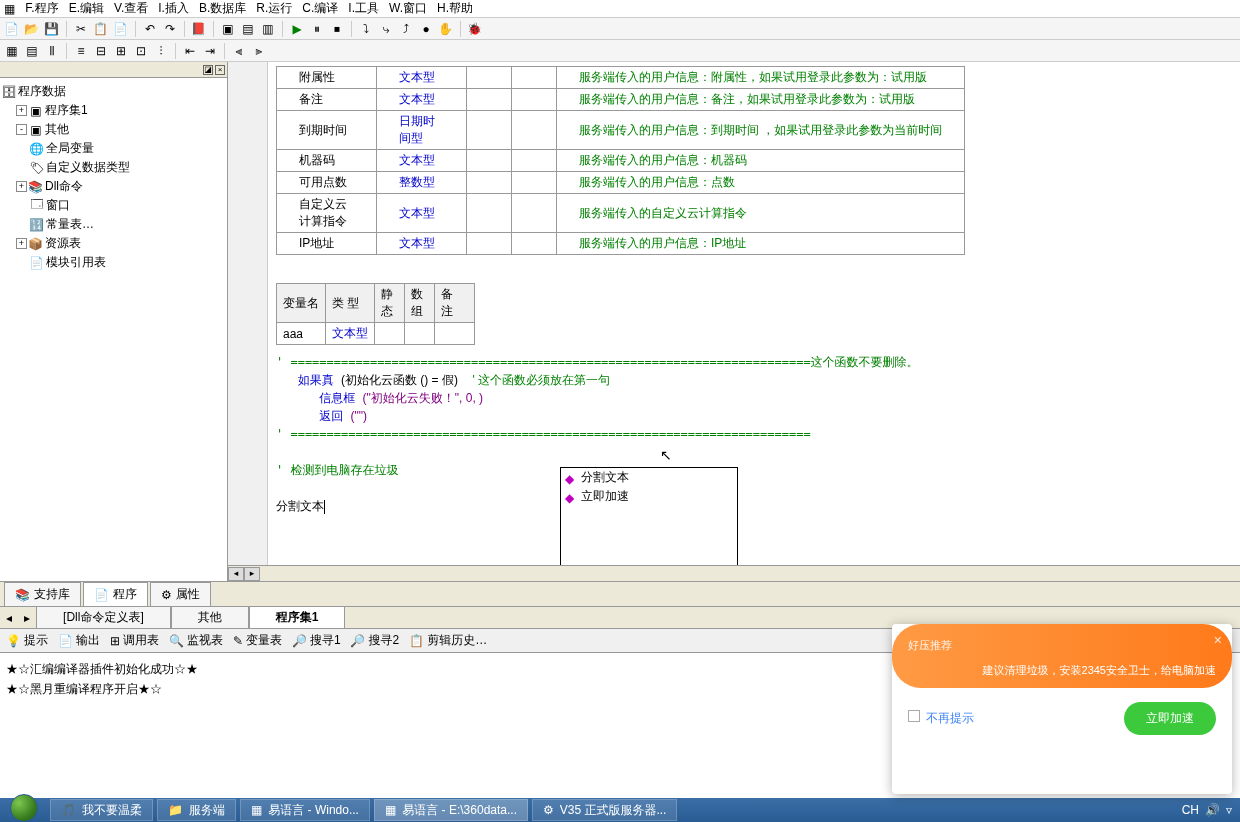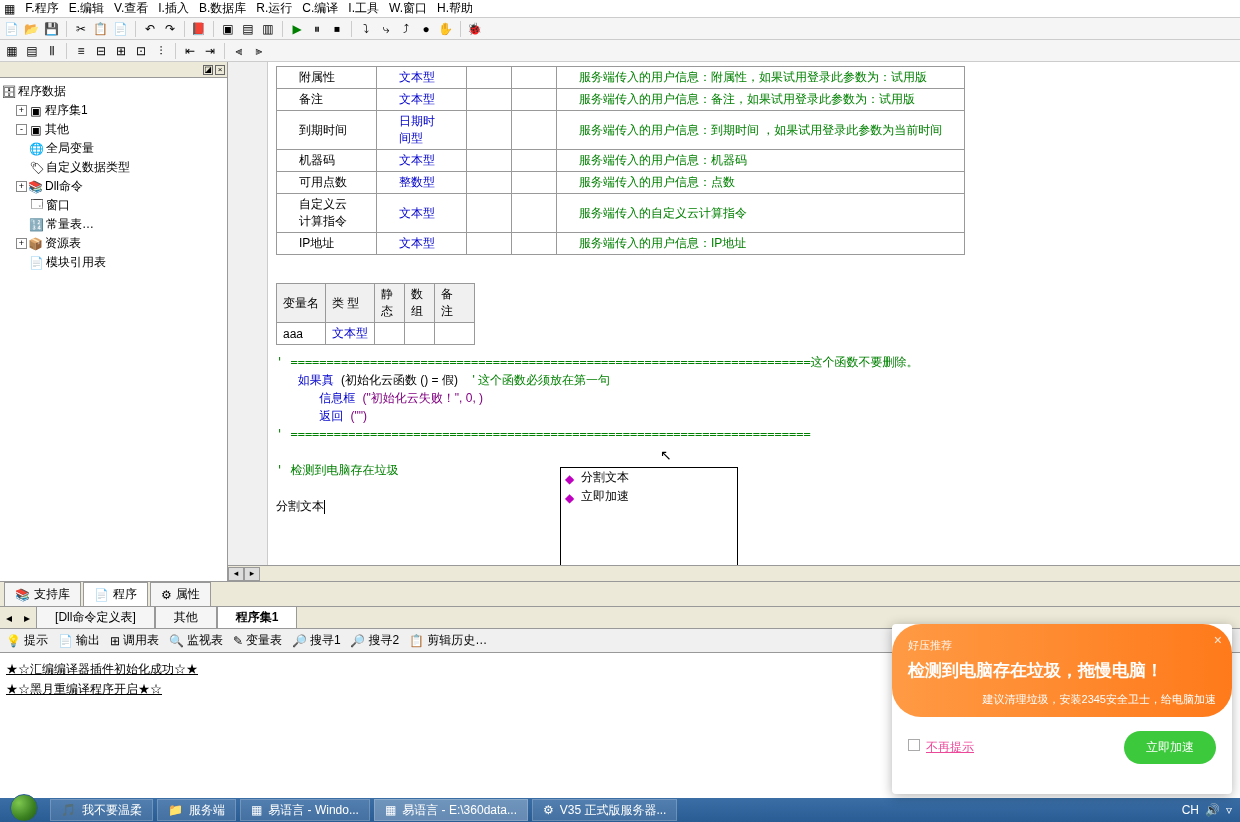--- a/index.html
+++ b/index.html
@@ -50,36 +50,36 @@
 .autocomplete { position: absolute; left: 292px; top: 405px; width: 178px; height: 150px; background: #fff; border: 1px solid #000; z-index: 5; }
 .ac-item { display: flex; align-items: center; gap: 4px; padding: 1px 4px; }
 .ac-icon { width: 12px; height: 12px; }
 
 .bottom-tabs { height: 25px; display: flex; align-items: flex-end; padding: 0 4px; border-top: 1px solid #999; background: #ece9d8; }
 .bottom-tab { padding: 3px 10px; border: 1px solid #999; border-bottom: none; margin-right: 2px; background: #f5f5f5; display: flex; align-items: center; gap: 4px; cursor: default; }
 .bottom-tab.active { background: #fff; }
 
 .editor-tabs { height: 22px; display: flex; align-items: center; border-top: 1px solid #999; background: #ece9d8; }
 .editor-tabs .scroll-btn { padding: 0 6px; }
-.editor-tab { padding: 2px 18px; border: 1px solid #999; background: #f5f5f5; display: flex; align-items: center; gap: 4px; }
+.editor-tab { padding: 2px 26px; border: 1px solid #999; background: #f5f5f5; display: flex; align-items: center; gap: 4px; }
 .editor-tab.active { background: #fff; font-weight: bold; }
 
 .output-toolbar { height: 24px; display: flex; align-items: center; padding: 2px 6px; gap: 10px; border-top: 1px solid #999; background: #f0f0f0; }
 .output-toolbar .ot-item { display: flex; align-items: center; gap: 3px; }
 
 .output-area { height: 140px; padding: 6px; border-top: 1px solid #999; background: #fff; overflow: auto; }
-.output-area .line { line-height: 20px; text-decoration: underline; }
+.output-area .line { line-height: 20px; }
 
 .notification { position: absolute; right: 8px; bottom: 28px; width: 340px; height: 170px; background: #fff; box-shadow: 0 2px 12px rgba(0,0,0,0.3); z-index: 20; border-radius: 4px; overflow: hidden; }
 .notif-header { background: linear-gradient(to right, #ff9a44, #ff7a1a); color: #fff; padding: 14px 16px 10px; border-radius: 29px; }
 .notif-header .small { font-size: 11px; opacity: 0.9; }
 .notif-header .big { font-size: 17px; font-weight: bold; margin-top: 6px; }
 .notif-header .sub { font-size: 11px; margin-top: 10px; text-align: right; }
 .notif-body { padding: 14px 16px; display: flex; align-items: center; justify-content: space-between; }
-.notif-check { display: flex; align-items: flex-start; gap: 6px; color: #ec4899; text-decoration: underline; }
+.notif-check { display: flex; align-items: flex-start; gap: 6px; color: #3b82f6; }
 .notif-check .box { width: 12px; height: 12px; border: 1px solid #aaa; }
 .notif-btn { background: #3cc93c; color: #fff; padding: 8px 22px; border-radius: 18px; cursor: default; }
 .notif-close { position: absolute; right: 10px; top: 8px; color: #fff; opacity: 0.8; font-size: 14px; cursor: default; }
 
 .taskbar { position: absolute; left: 0; right: 0; bottom: 0; height: 24px; background: linear-gradient(to bottom, #3a6ea5, #2a5c94); display: flex; align-items: center; color: #fff; font-size: 11px; }
 .start-btn { width: 48px; height: 24px; display: flex; align-items: center; justify-content: center; }
 .start-orb { width: 28px; height: 28px; border-radius: 50%; background: radial-gradient(circle at 30% 30%, #7ec850, #3a8020 60%, #20551a); border: 1px solid #2a5c94; margin-top: -4px; }
 .task-item { height: 22px; padding: 0 10px; margin: 0 2px; background: rgba(255,255,255,0.12); display: flex; align-items: center; gap: 6px; border: 1px solid rgba(255,255,255,0.2); max-width: 155px; overflow: hidden; white-space: nowrap; }
 .task-item.active { background: rgba(255,255,255,0.28); }
 .tray { margin-left: auto; display: flex; align-items: center; gap: 6px; padding: 0 8px; }
@@ -389,21 +389,20 @@
 
 <div class="output-area">
   <div class="line">★☆汇编编译器插件初始化成功☆★</div>
   <div class="line">★☆黑月重编译程序开启★☆</div>
 </div>
 
 <div class="notification">
   <div class="notif-close">×</div>
   <div class="notif-header">
     <div class="small">好压推荐</div>
-    <div class="big">检测到电脑存在垃圾，拖慢电脑！</div>
     <div class="sub">建议清理垃圾，安装2345安全卫士，给电脑加速</div>
   </div>
   <div class="notif-body">
     <div class="notif-check">
       <div class="box"></div>
       <span>不再提示</span>
     </div>
     <div class="notif-btn">立即加速</div>
   </div>
 </div>

